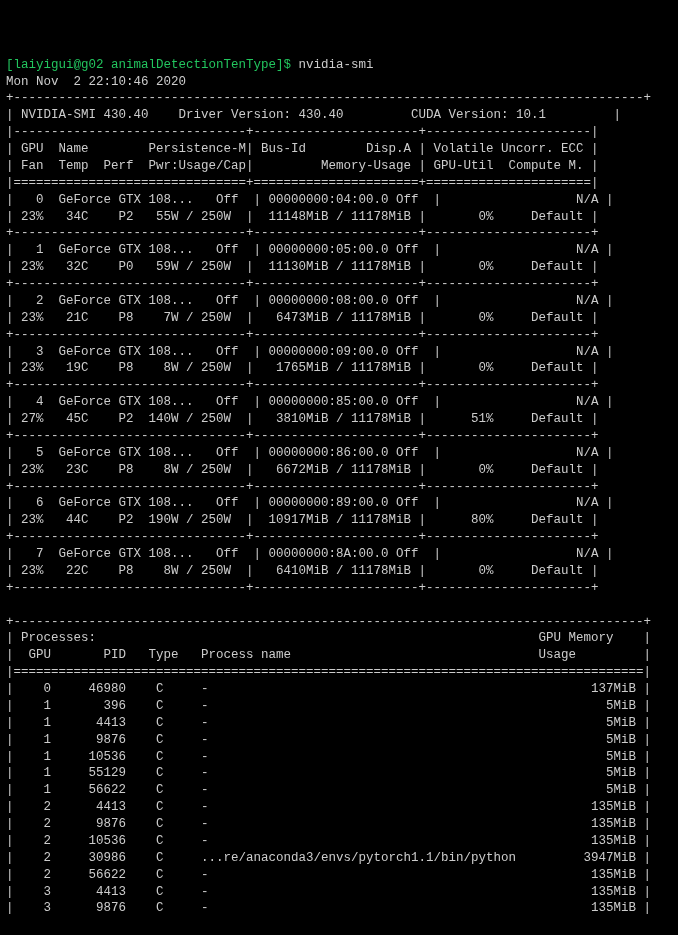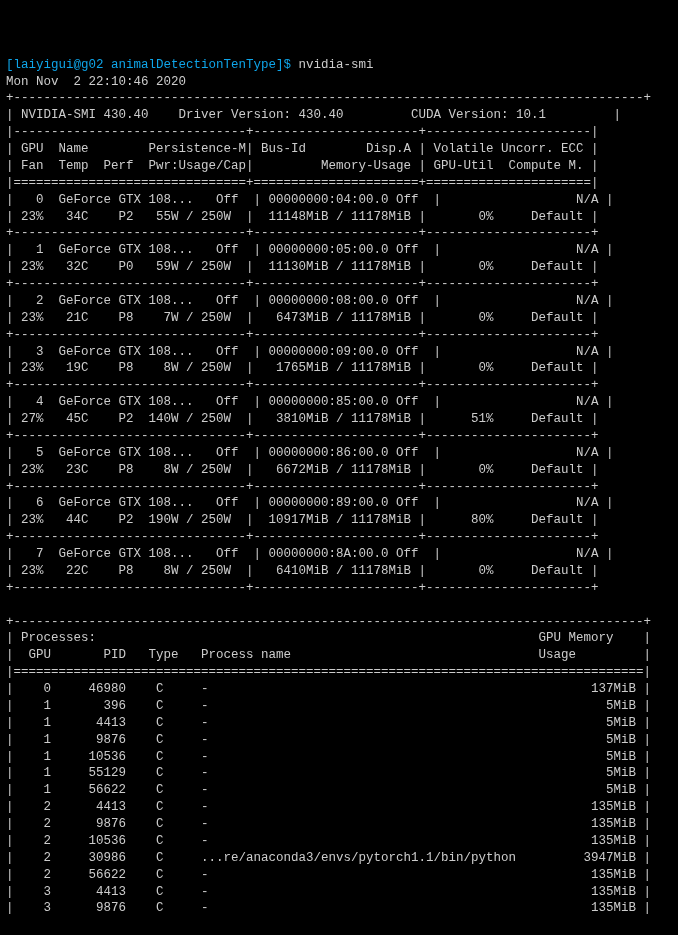--- a/index.html
+++ b/index.html
@@ -7,21 +7,21 @@
     padding: 6px;
     background: #000;
     color: #ccc;
     font-family: "Courier New", monospace;
     font-size: 12.5px;
     line-height: 1.35;
     width: 666px;
     white-space: pre;
     position: relative;
   }
-  .prompt { color: #0ea5e9; }
+  .prompt { color: #22c55e; }
 </style>
 </head>
 <body>
 
 
 <div id="term"><div><span class="prompt">[laiyigui@g02 animalDetectionTenType]$ </span><span>nvidia-smi</span></div><div>Mon Nov  2 22:10:46 2020</div><div>+------------------------------------------------------------------------------------+</div><div>| NVIDIA-SMI 430.40    Driver Version: 430.40         CUDA Version: 10.1         |</div><div>|-------------------------------+----------------------+----------------------|</div><div>| GPU  Name        Persistence-M| Bus-Id        Disp.A | Volatile Uncorr. ECC |</div><div>| Fan  Temp  Perf  Pwr:Usage/Cap|         Memory-Usage | GPU-Util  Compute M. |</div><div>|===============================+======================+======================|</div><div>|   0  GeForce GTX 108...   Off  | 00000000:04:00.0 Off  |                  N/A |</div><div>| 23%   34C    P2   55W / 250W  |  11148MiB / 11178MiB |       0%     Default |</div><div>+-------------------------------+----------------------+----------------------+</div><div>|   1  GeForce GTX 108...   Off  | 00000000:05:00.0 Off  |                  N/A |</div><div>| 23%   32C    P0   59W / 250W  |  11130MiB / 11178MiB |       0%     Default |</div><div>+-------------------------------+----------------------+----------------------+</div><div>|   2  GeForce GTX 108...   Off  | 00000000:08:00.0 Off  |                  N/A |</div><div>| 23%   21C    P8    7W / 250W  |   6473MiB / 11178MiB |       0%     Default |</div><div>+-------------------------------+----------------------+----------------------+</div><div>|   3  GeForce GTX 108...   Off  | 00000000:09:00.0 Off  |                  N/A |</div><div>| 23%   19C    P8    8W / 250W  |   1765MiB / 11178MiB |       0%     Default |</div><div>+-------------------------------+----------------------+----------------------+</div><div>|   4  GeForce GTX 108...   Off  | 00000000:85:00.0 Off  |                  N/A |</div><div>| 27%   45C    P2  140W / 250W  |   3810MiB / 11178MiB |      51%     Default |</div><div>+-------------------------------+----------------------+----------------------+</div><div>|   5  GeForce GTX 108...   Off  | 00000000:86:00.0 Off  |                  N/A |</div><div>| 23%   23C    P8    8W / 250W  |   6672MiB / 11178MiB |       0%     Default |</div><div>+-------------------------------+----------------------+----------------------+</div><div>|   6  GeForce GTX 108...   Off  | 00000000:89:00.0 Off  |                  N/A |</div><div>| 23%   44C    P2  190W / 250W  |  10917MiB / 11178MiB |      80%     Default |</div><div>+-------------------------------+----------------------+----------------------+</div><div>|   7  GeForce GTX 108...   Off  | 00000000:8A:00.0 Off  |                  N/A |</div><div>| 23%   22C    P8    8W / 250W  |   6410MiB / 11178MiB |       0%     Default |</div><div>+-------------------------------+----------------------+----------------------+</div><div> </div><div>+------------------------------------------------------------------------------------+</div><div>| Processes:                                                           GPU Memory    |</div><div>|  GPU       PID   Type   Process name                                 Usage         |</div><div>|====================================================================================|</div><div>|    0     46980    C     -                                                   137MiB |</div><div>|    1       396    C     -                                                     5MiB |</div><div>|    1      4413    C     -                                                     5MiB |</div><div>|    1      9876    C     -                                                     5MiB |</div><div>|    1     10536    C     -                                                     5MiB |</div><div>|    1     55129    C     -                                                     5MiB |</div><div>|    1     56622    C     -                                                     5MiB |</div><div>|    2      4413    C     -                                                   135MiB |</div><div>|    2      9876    C     -                                                   135MiB |</div><div>|    2     10536    C     -                                                   135MiB |</div><div>|    2     30986    C     ...re/anaconda3/envs/pytorch1.1/bin/python         3947MiB |</div><div>|    2     56622    C     -                                                   135MiB |</div><div>|    3      4413    C     -                                                   135MiB |</div><div>|    3      9876    C     -                                                   135MiB |</div></div>
 
 
 
 

